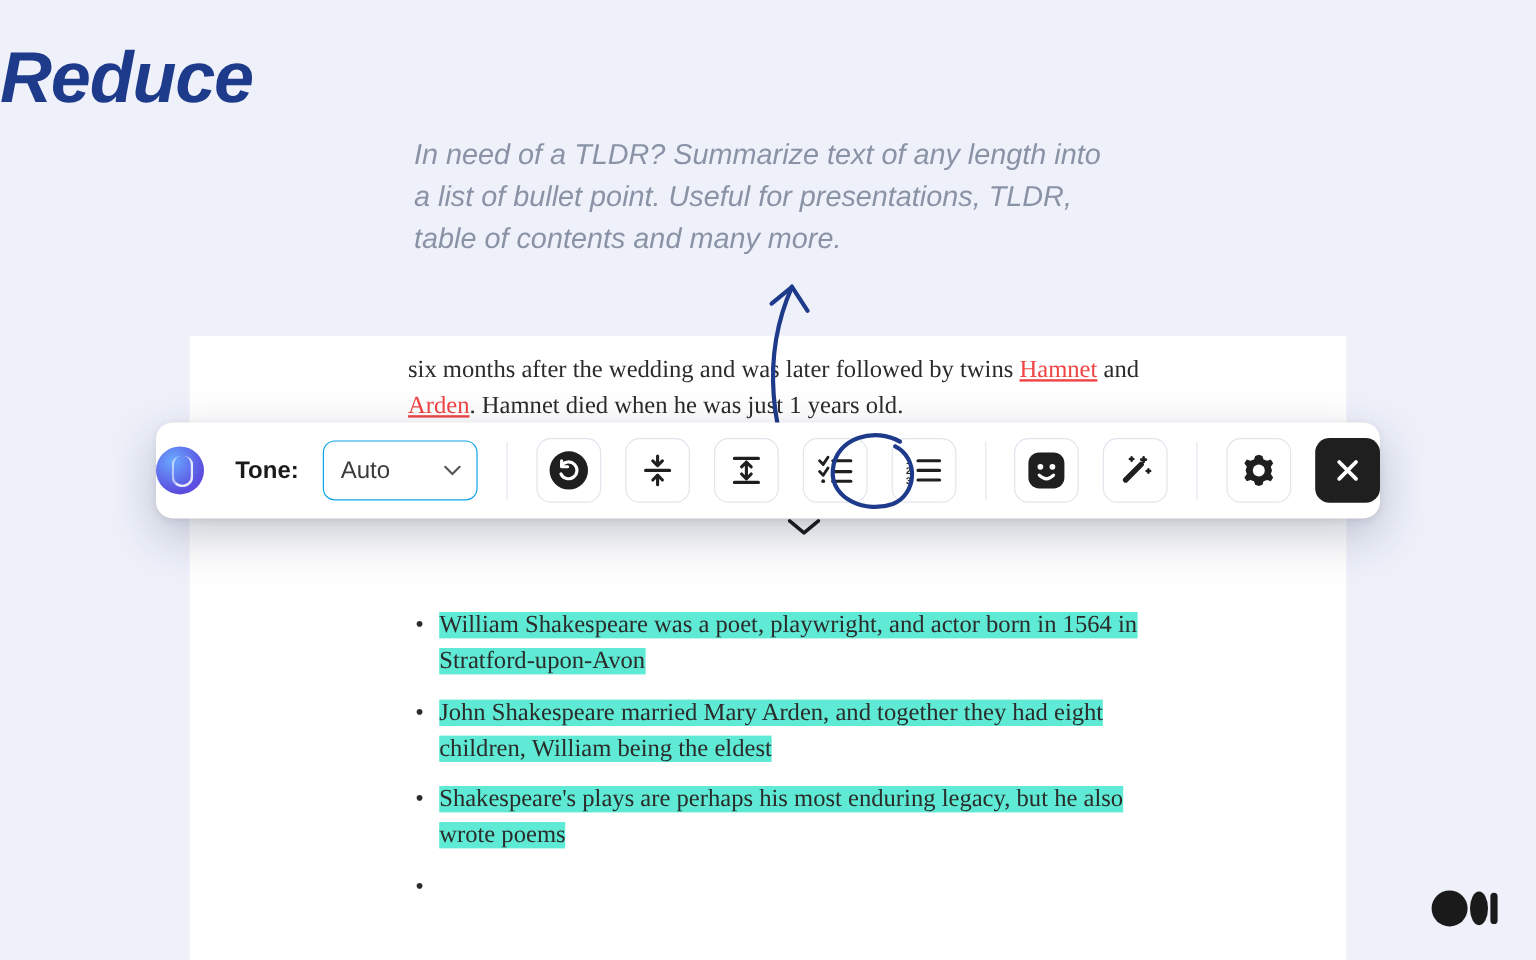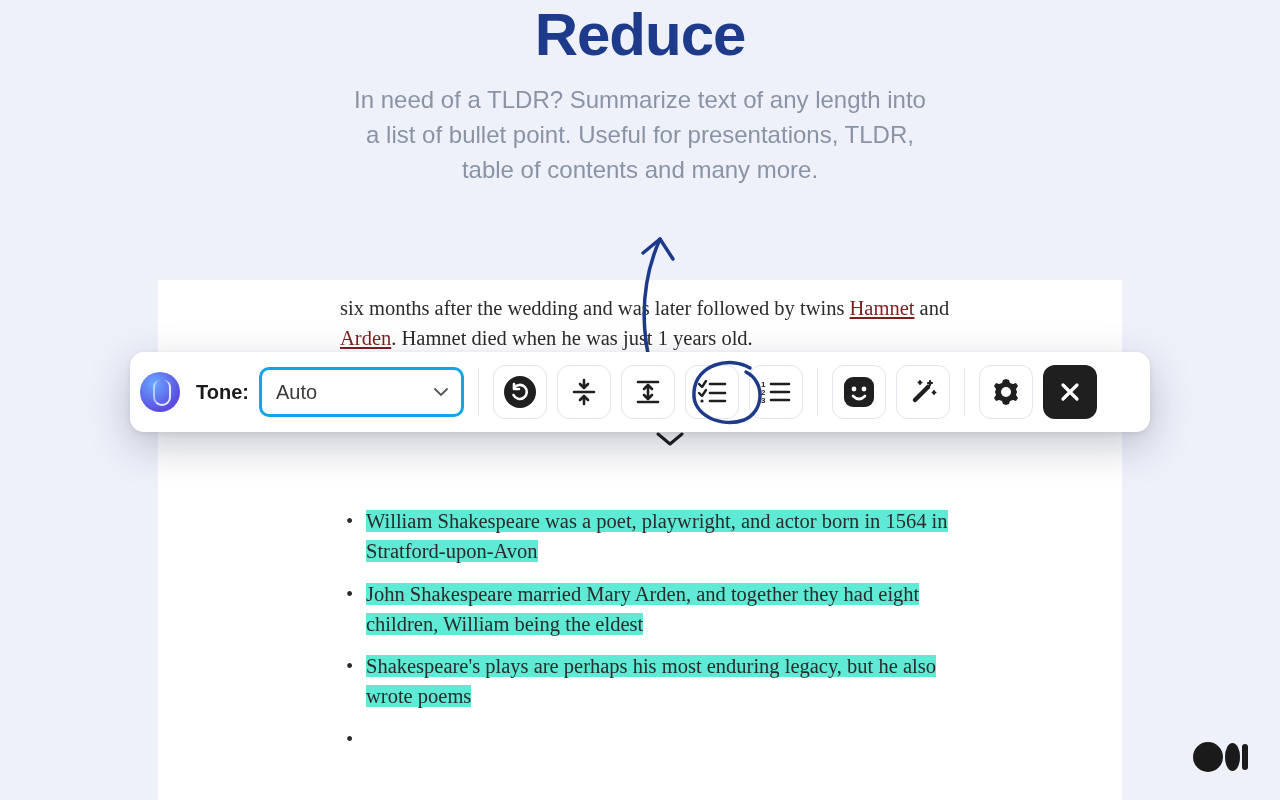--- a/index.html
+++ b/index.html
@@ -3,21 +3,23 @@
 <meta charset="utf-8">
 <style>
   * { box-sizing: border-box; margin: 0; padding: 0; }
   html, body { width: 1280px; height: 800px; overflow: hidden; }
   body {
     background: #eef1fa;
     font-family: Georgia, 'Times New Roman', serif;
     position: relative;
   }
   .hero {
-    text-align: center;
+    text-align: left;
+    padding-top: 30px;
+    font-style: italic;
   }
   .hero-title {
     font-family: -apple-system, BlinkMacSystemFont, 'Segoe UI', Helvetica, Arial, sans-serif;
     font-weight: 700;
     font-size: 60px;
     color: #1e3a8a;
     letter-spacing: -1px;
   }
   .hero-sub {
     font-family: -apple-system, BlinkMacSystemFont, 'Segoe UI', Helvetica, Arial, sans-serif;
@@ -51,21 +53,21 @@
     left: 158px;
     width: 964px;
     height: 520px;
     background: #fff;
     padding: 14px 170px 0 182px;
     font-size: 20.5px;
     line-height: 1.45;
     color: #2b2b2b;
     overflow: hidden;
   }
-  .doc-panel a { color: #7f1d1d; }
+  .doc-panel a { color: #ef4444; }
   .doc-panel .intro { margin-bottom: 6px; }
   .doc-panel .spacer { height: 148px; }
   .bullets { list-style: none; }
   .bullets li {
     position: relative;
     padding-left: 26px;
     margin-bottom: 13px;
   }
   .bullets li::before {
     content: "•";
@@ -81,22 +83,22 @@
     position: absolute;
     top: 352px;
     left: 130px;
     width: 1020px;
     height: 80px;
     background: #fff;
     border-radius: 14px;
     box-shadow: 0 14px 40px rgba(30,40,70,0.25), 0 2px 6px rgba(0,0,0,0.08);
     display: flex;
     align-items: center;
-    padding: 0 10px;
-    gap: 10px;
+    padding: 0 0;
+    gap: 20px;
     z-index: 10;
     font-family: -apple-system, BlinkMacSystemFont, 'Segoe UI', Helvetica, Arial, sans-serif;
   }
   .logo {
     width: 40px; height: 40px;
     border-radius: 50%;
     background: radial-gradient(circle at 35% 30%, #6aa8ff, #5a4de0 70%);
     position: relative;
     flex-shrink: 0;
   }
@@ -113,21 +115,21 @@
   .tone-label {
     font-weight: 700;
     font-size: 20px;
     color: #1a1a1a;
     margin-left: 6px;
   }
   .tone-select {
     position: relative;
     width: 205px;
     height: 50px;
-    border: 3px solid #0ea5e9;
+    border: 1px solid #0ea5e9;
     border-radius: 10px;
     display: flex;
     align-items: center;
     padding: 0 14px;
     font-size: 20px;
     color: #3a3a3a;
     cursor: pointer;
     background: #fff;
   }
   .tone-select .chev {

